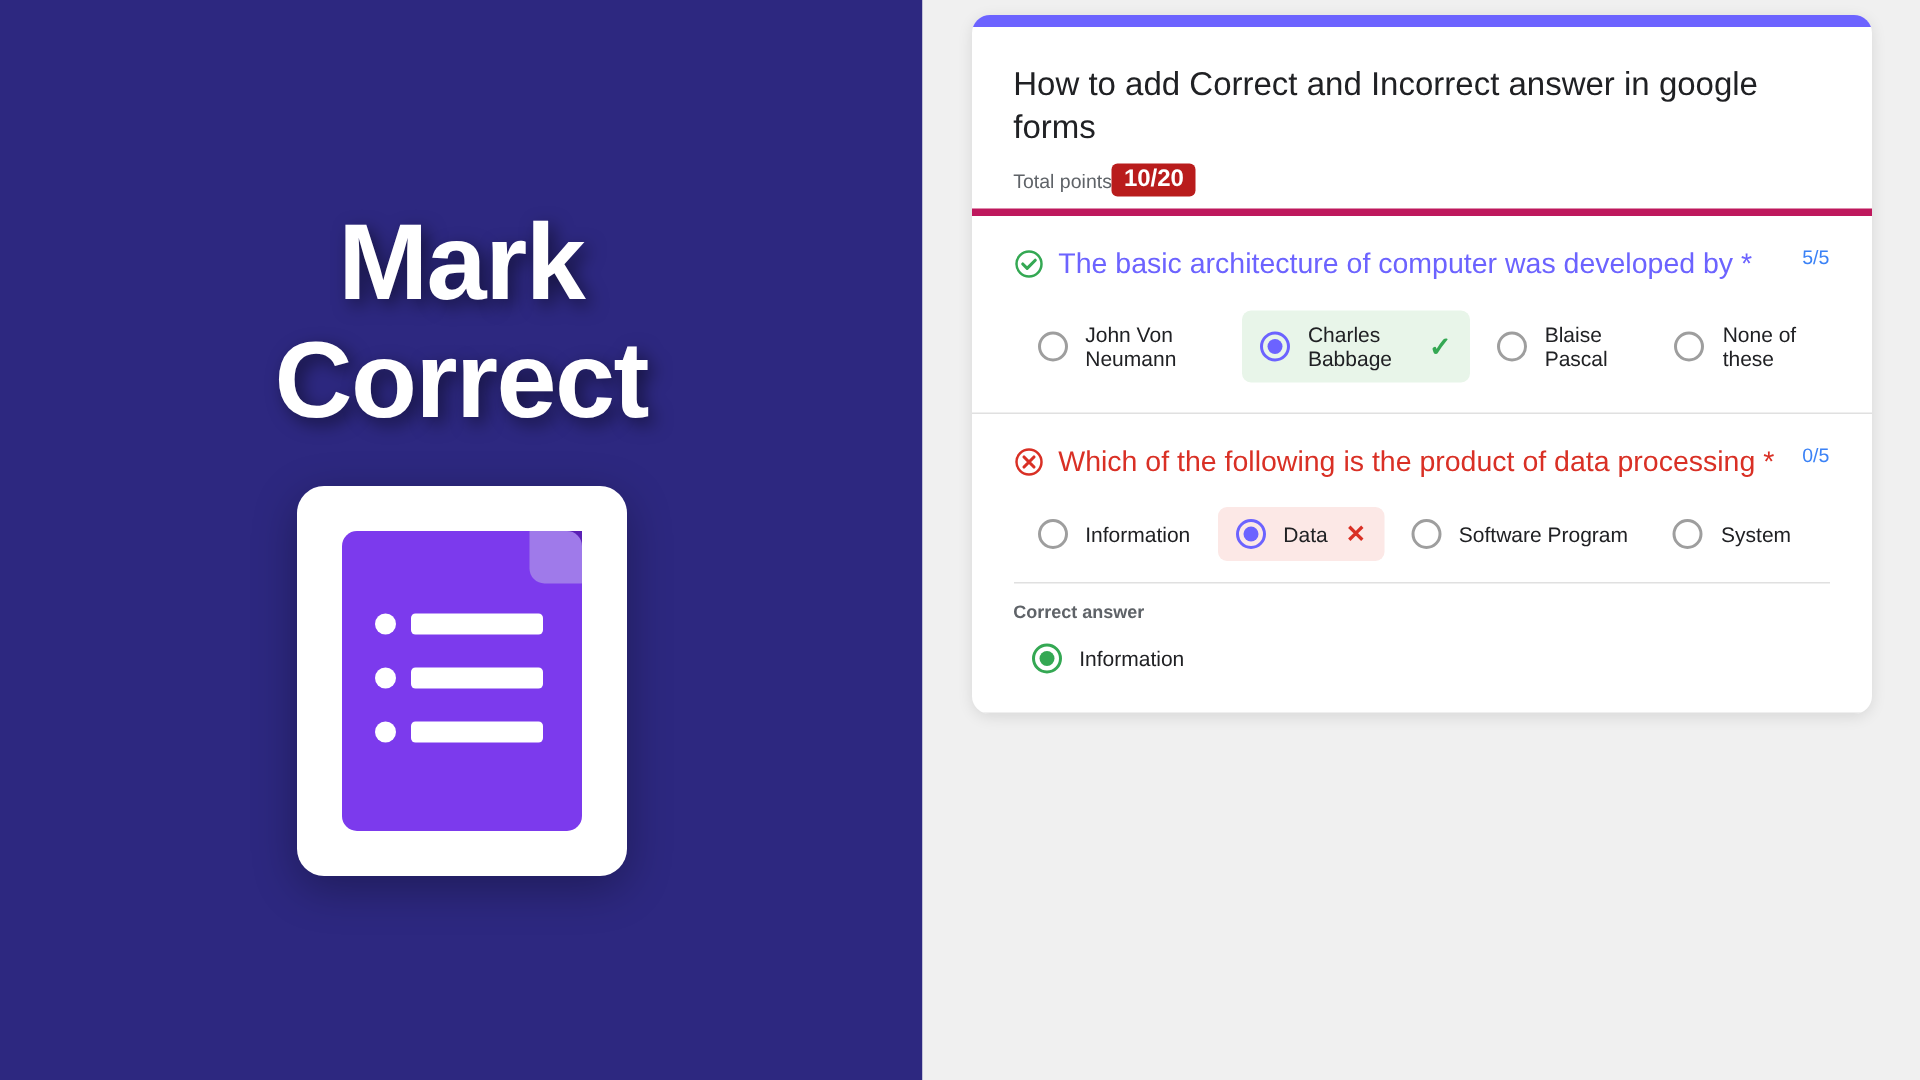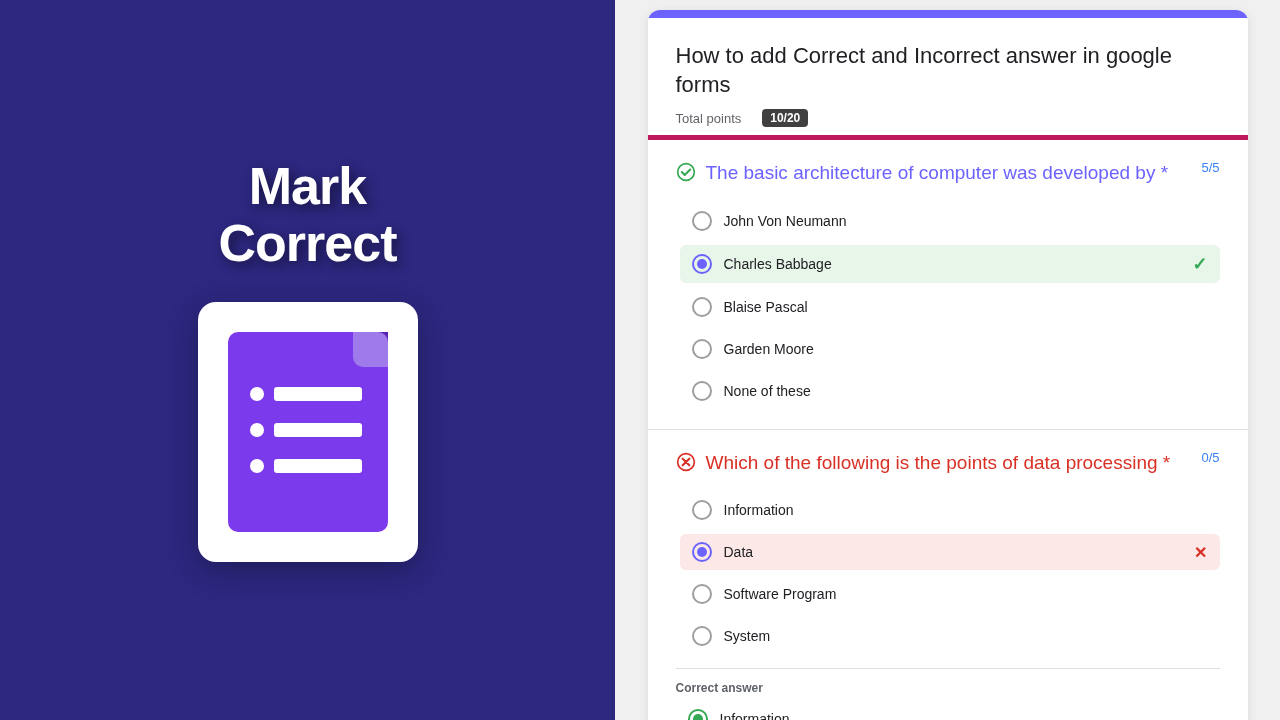--- a/index.html
+++ b/index.html
@@ -19,21 +19,21 @@
       display: flex;
       flex-direction: column;
       align-items: center;
       justify-content: center;
       gap: 30px;
     }
 
     .left-title {
       text-align: center;
       color: white;
-      font-size: 52px;
+      font-size: 72px;
       font-weight: 900;
       line-height: 1.1;
       text-shadow: 4px 4px 12px rgba(0,0,0,0.5);
       letter-spacing: -1px;
     }
 
     
     .forms-icon-wrapper {
       width: 220px;
       height: 260px;
@@ -137,32 +137,32 @@
       font-size: 22px;
       font-weight: 500;
       color: #202124;
       margin-bottom: 10px;
       line-height: 1.3;
     }
 
     .form-points-row {
       display: flex;
       align-items: center;
-      gap: 21px;
+      gap: 0;
     }
 
     .points-label {
       font-size: 13px;
       color: #5f6368;
     }
 
     .points-badge {
-      background: #404040;
+      background: #b91c1c;
       color: white;
-      font-size: 12px;
+      font-size: 16px;
       font-weight: 600;
       padding: 2px 8px;
       border-radius: 4px;
     }
 
     
     .question-section {
       padding: 20px 28px;
       border-bottom: 1px solid #e0e0e0;
     }
@@ -202,21 +202,21 @@
     .question-score {
       font-size: 13px;
       color: #3b82f6;
       white-space: nowrap;
       margin-left: 10px;
     }
 
     
     .options-list {
       display: flex;
-      flex-direction: column;
+      flex-direction: row;
       gap: 6px;
       margin-left: 4px;
     }
 
     .option-item {
       display: flex;
       align-items: center;
       gap: 12px;
       padding: 8px 12px;
       border-radius: 6px;
@@ -371,42 +371,38 @@
           </div>
           <span class="option-label">Charles Babbage</span>
           <span class="check-icon">✓</span>
         </div>
 
         <div class="option-item">
           <div class="radio-outer"></div>
           <span class="option-label">Blaise Pascal</span>
         </div>
 
-        <div class="option-item">
-          <div class="radio-outer"></div>
-          <span class="option-label">Garden Moore</span>
-        </div>
 
         <div class="option-item">
           <div class="radio-outer"></div>
           <span class="option-label">None of these</span>
         </div>
       </div>
     </div>
 
     <div class="question-section">
       <div class="question-header">
         <div class="question-left">
           <div class="question-icon">
             <svg viewBox="0 0 24 24" fill="none" xmlns="http://www.w3.org/2000/svg">
               <circle cx="12" cy="12" r="10" stroke="#d93025" stroke-width="2"></circle>
               <path d="M8 8l8 8M16 8l-8 8" stroke="#d93025" stroke-width="2.5" stroke-linecap="round"></path>
             </svg>
           </div>
-          <span class="question-text incorrect">Which of the following is the points of data processing *</span>
+          <span class="question-text incorrect">Which of the following is the product of data processing *</span>
         </div>
         <span class="question-score">0/5</span>
       </div>
 
       <div class="options-list">
 
         <div class="option-item">
           <div class="radio-outer"></div>
           <span class="option-label">Information</span>
         </div>

